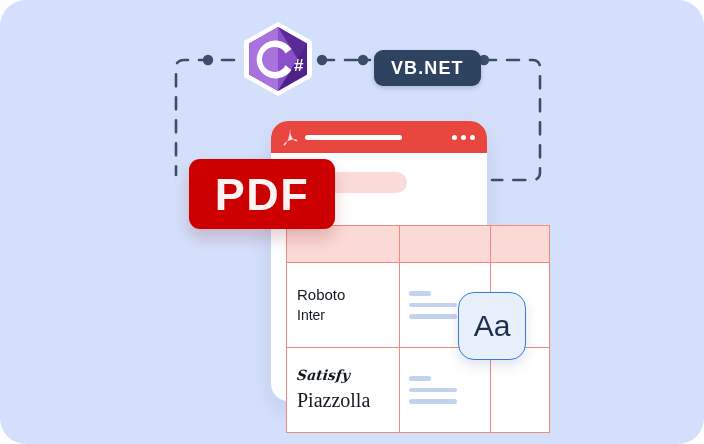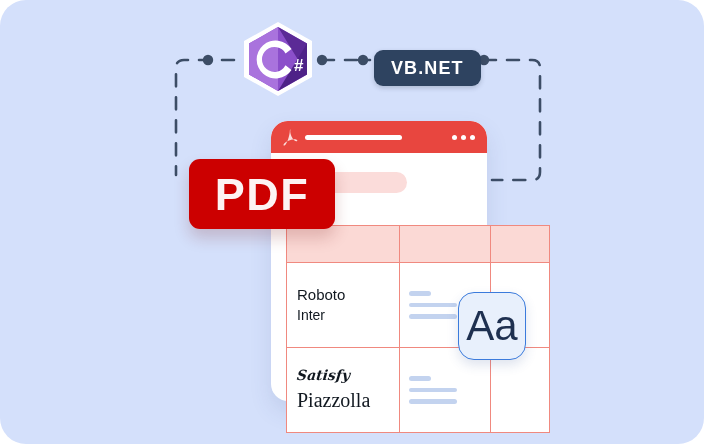--- a/index.html
+++ b/index.html
@@ -181,21 +181,21 @@
     background: #e8f0fc;
     border: 1.9px solid #3b7bdc;
     border-radius: 16px;
     display: flex;
     align-items: center;
     justify-content: center;
     box-shadow: 0 5px 12px rgba(50,80,150,.16);
   }
   #aa-badge .label {
     color: #1e3050;
-    font-size: 42px;
+    font-size: 30px;
     line-height: 1;
   }
 </style>
 </head>
 <body>
 
 <div id="stage">
 
   <div id="bg"></div>
 

